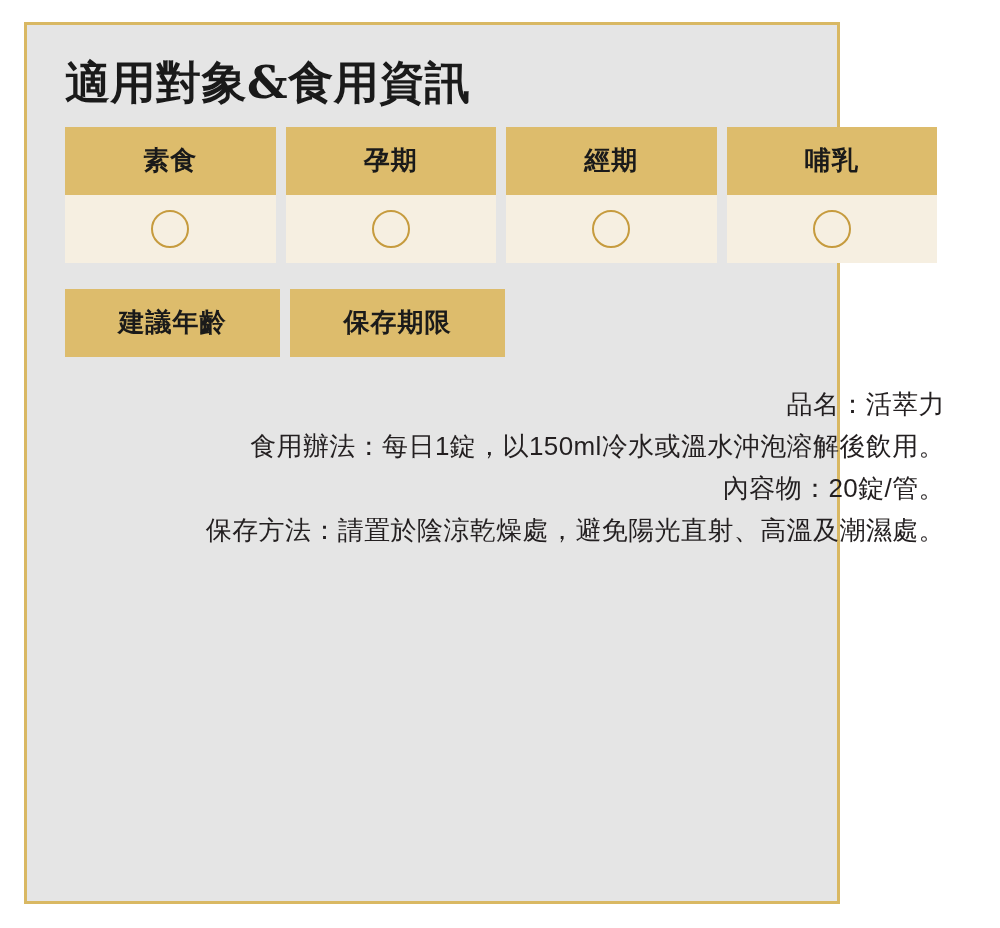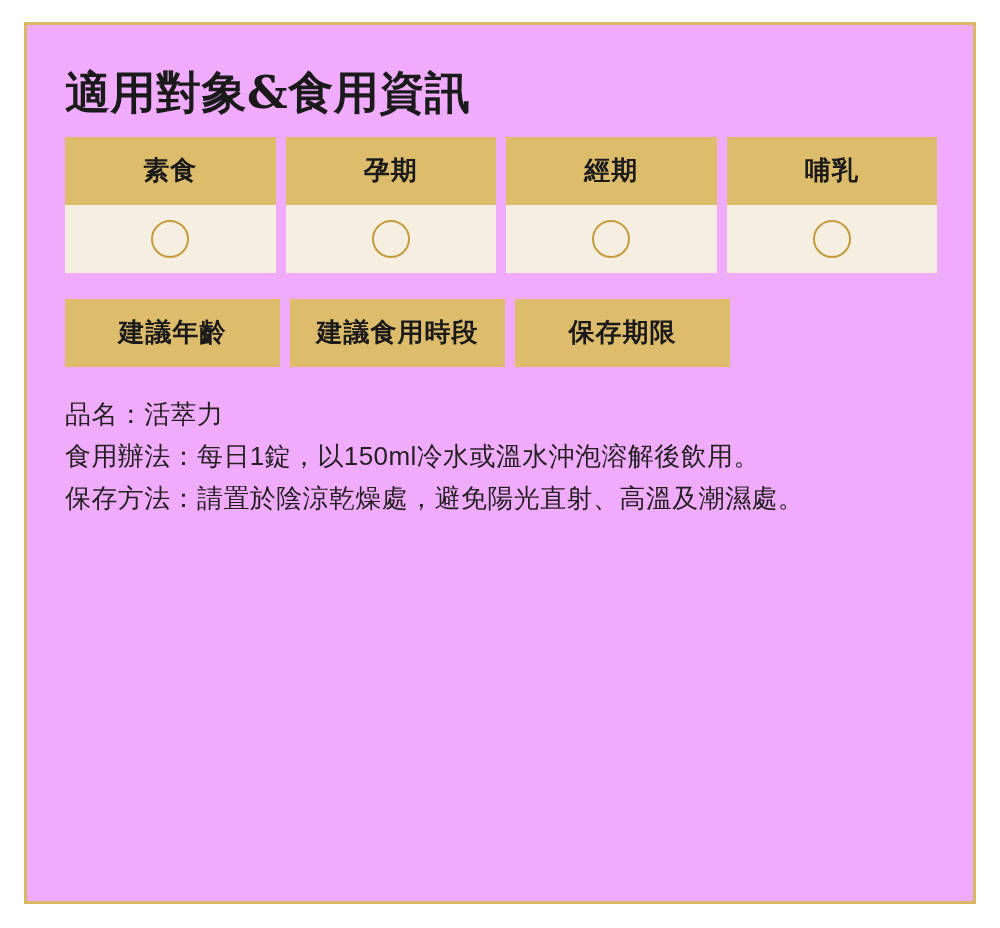--- a/index.html
+++ b/index.html
@@ -19,25 +19,25 @@
     position: relative;
     width: 1000px;
     height: 928px;
     box-sizing: border-box;
     padding: 22px 24px;
   }
 
   .panel {
     position: relative;
     box-sizing: border-box;
-    width: 952px;
+    width: 816px;
     height: 882px;
     border: 3px solid #d9b863;
-    background: #f0abfc;
-    padding: 36px 38px 0 38px;
+    background: #e5e5e5;
+    padding: 26px 38px 0 38px;
   }
 
   .panel-title {
     font-family: "DejaVu Serif", "Liberation Serif", serif;
     font-weight: bold;
     font-size: 45px;
     line-height: 1.15;
     letter-spacing: 0.5px;
     color: #1a1a1a;
     margin: 6px 0 18px 0;
@@ -110,20 +110,21 @@
     width: 2px;
     height: 36px;
     background: #c69b3e;
   }
   .mark-cross::before { transform: translateX(-50%) rotate(45deg); }
   .mark-cross::after  { transform: translateX(-50%) rotate(-45deg); }
 
   .notes {
     margin-top: 26px;
     width: 880px;
+    text-align: right;
   }
   .note-line {
     font-size: 26px;
     line-height: 1.62;
     color: #231f20;
     letter-spacing: 0.4px;
     white-space: nowrap;
   }
 </style>
 </head>
@@ -153,27 +154,27 @@
         <div class="cell">
           <span class="mark-circle"></span>
         </div>
         <div class="cell">
           <span class="mark-circle"></span>
         </div>
       </div>
 
       <div class="row header-row">
         <div class="cell">建議年齡</div>
-        <div class="cell">建議食用時段</div>
         <div class="cell">保存期限</div>
       </div>
 
 
     </div>
 
     <div class="notes">
       <div class="note-line">品名：活萃力</div>
       <div class="note-line">食用辦法：每日1錠，以150ml冷水或溫水沖泡溶解後飲用。</div>
+      <div class="note-line">內容物：20錠/管。</div>
       <div class="note-line">保存方法：請置於陰涼乾燥處，避免陽光直射、高溫及潮濕處。</div>
     </div>
 
   </div>
 </div>
 
 </body></html>

